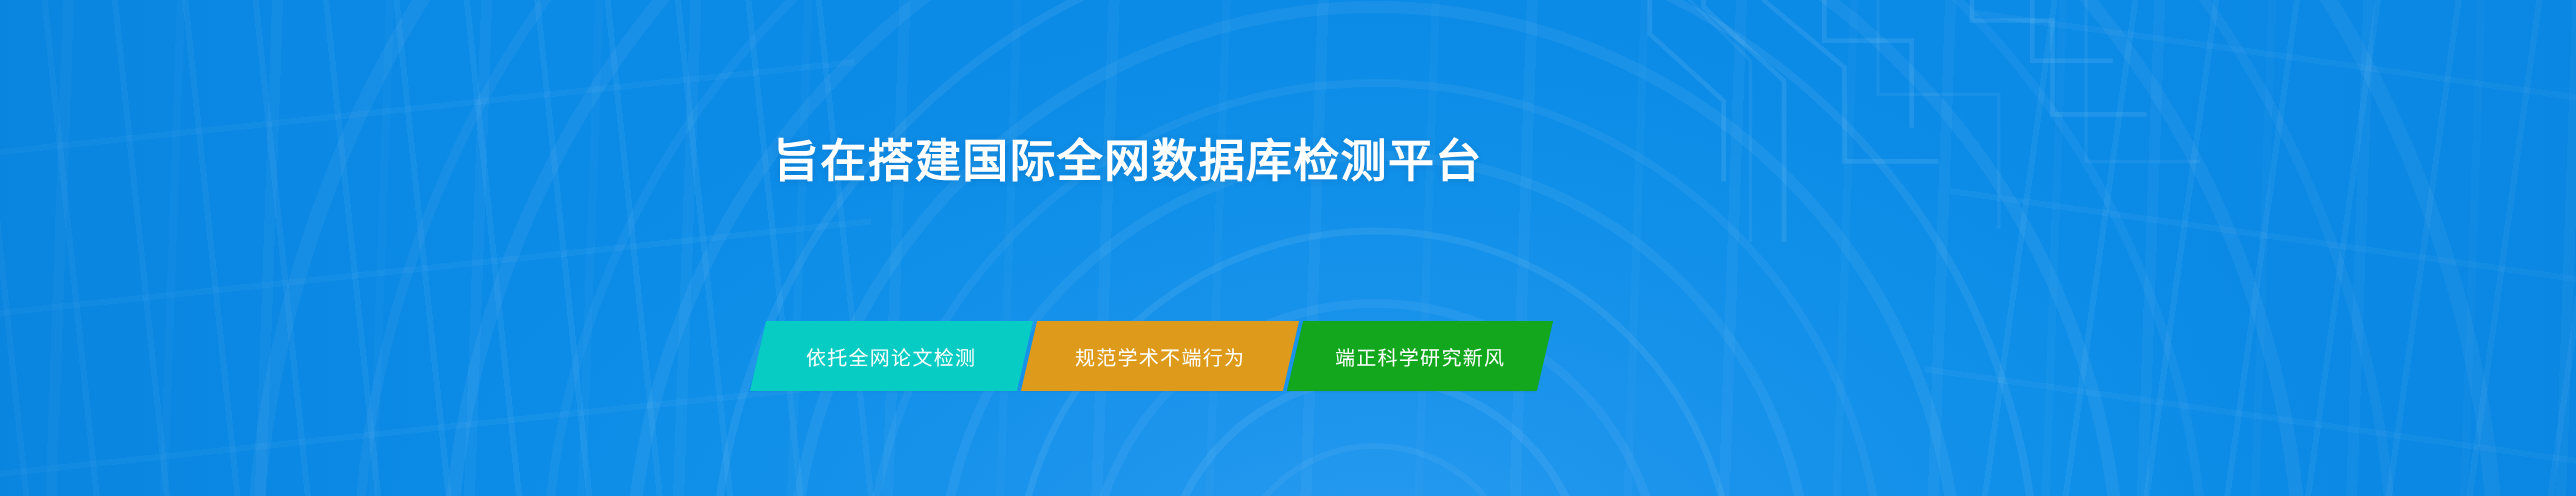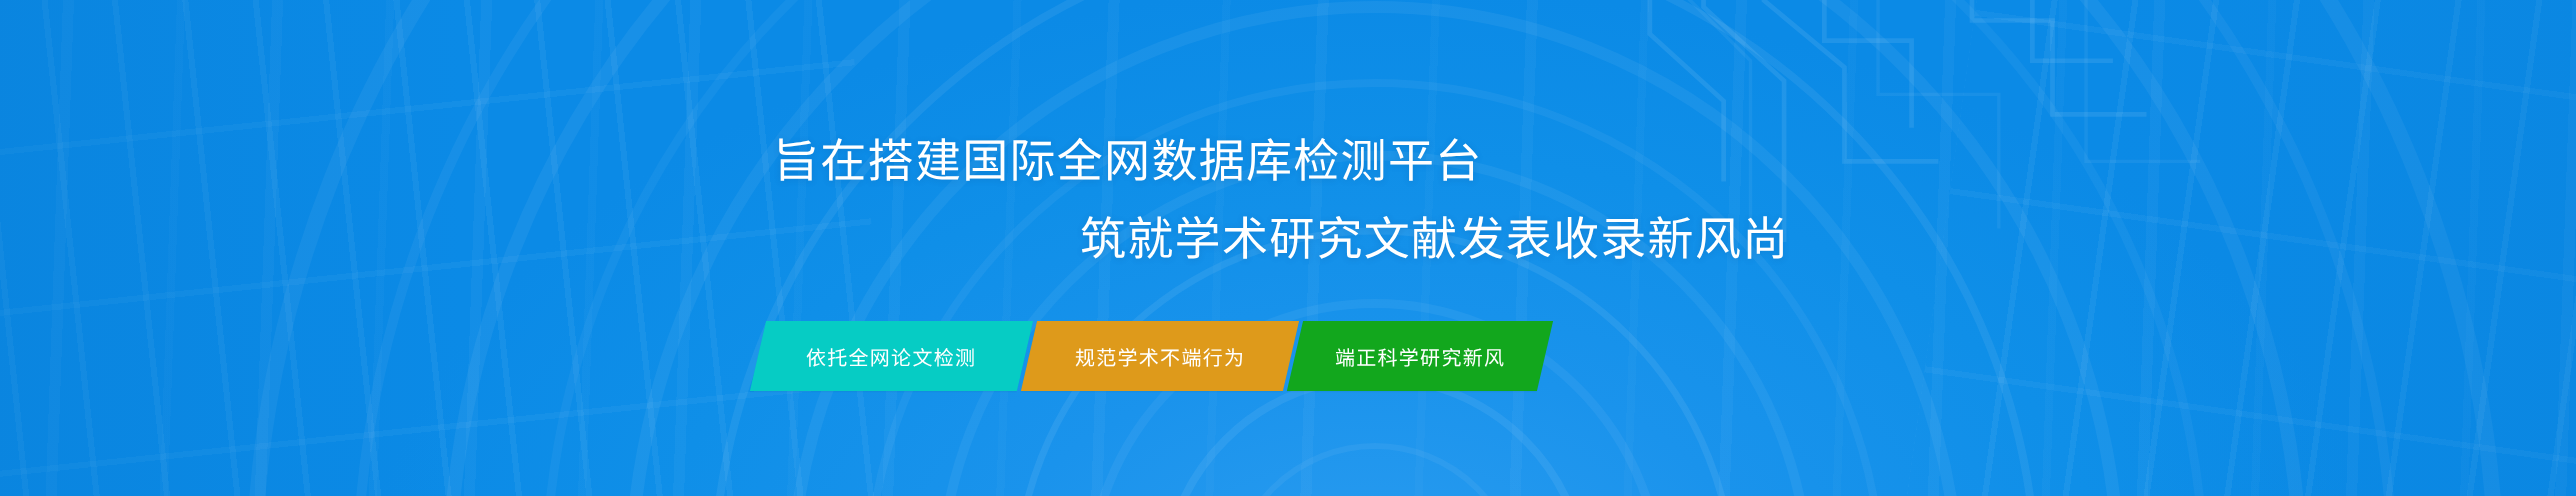--- a/index.html
+++ b/index.html
@@ -122,21 +122,21 @@
 
   
   .content {
     position: absolute;
     inset: 0;
   }
 
   .headline {
     position: absolute;
     color: #ffffff;
-    font-weight: 400;
+    font-weight: 700;
     font-size: 46px;
     line-height: 1;
     letter-spacing: 1.3px;
     white-space: nowrap;
     text-shadow: 0 1.3px 6.7px rgba(0,60,120,0.18);
   }
   .headline-1 { left: 773px; top: 138px; }
   .headline-2 { left: 1080px; top: 216px; }
 
   .tags {
@@ -215,21 +215,20 @@
       </g>
     </svg>
   </div>
 
   <div class="vignette"></div>
 
   <div class="content">
 
     <div class="headline headline-1">旨在搭建国际全网数据库检测平台</div>
 
-    <div class="headline headline-2">筑就学术研究文献发表收录新风尚</div>
 
     <div class="tags">
 
       <div class="tag tag-1" style="background:#06ccc4;">
         <span class="tag-label">依托全网论文检测</span>
       </div>
 
       <div class="tag tag-2" style="background:#de9a1b;">
         <span class="tag-label">规范学术不端行为</span>
       </div>

